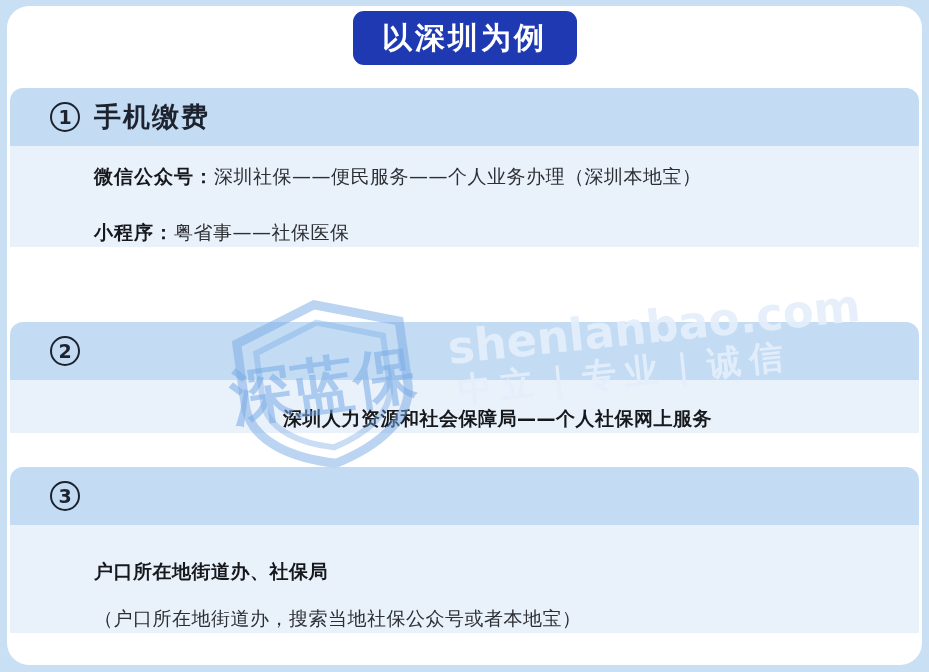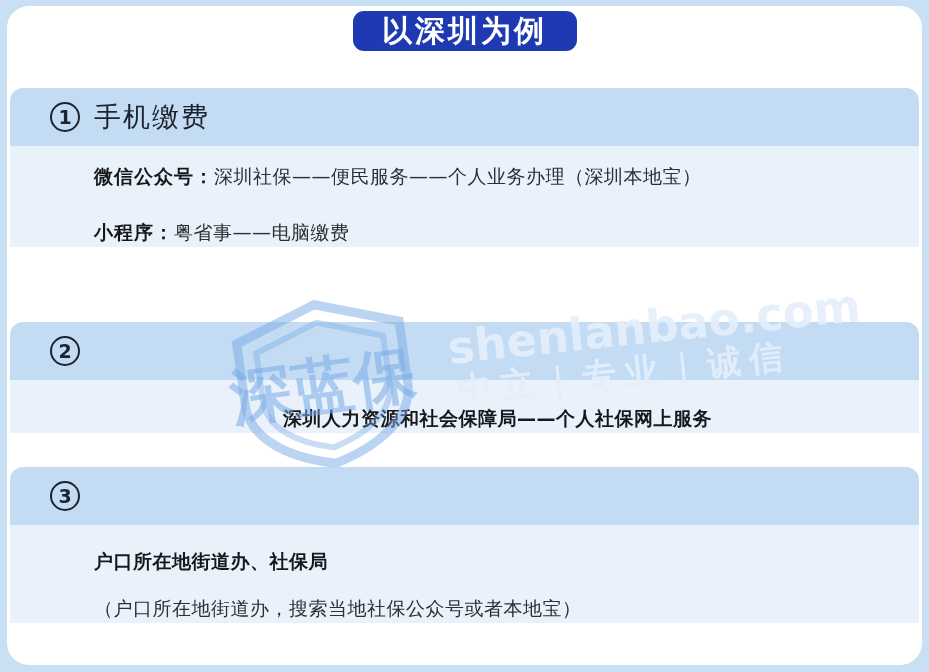--- a/index.html
+++ b/index.html
@@ -9,21 +9,21 @@
     font-family:"DejaVu Sans","Liberation Sans",sans-serif;
   }
   .card{
     position:absolute;left:7px;top:6px;right:7px;bottom:7px;
     background:var(--card,#ffffff);
     border-radius:22px;
   }
   
   .badge{
     position:absolute;top:11px;left:50%;transform:translateX(-50%);
-    height:40px;min-width:168px;padding:0 28px;
+    height:54px;min-width:168px;padding:0 28px;
     background:var(--badge_bg,#1e39b2);
     border-radius:11px;
     display:flex;align-items:center;justify-content:center;
     z-index:3;
   }
   .badge span{
     color:#ffffff;font-size:30px;font-weight:bold;letter-spacing:3px;white-space:nowrap;
   }
   
   .panel{
@@ -35,36 +35,36 @@
     height:58px;display:flex;align-items:center;
     padding-left:40px;gap:14px;
   }
   .num-circle{
     width:30px;height:30px;border:2.5px solid var(--text_dark,#1d232e);
     border-radius:50%;box-sizing:border-box;flex:0 0 auto;
     display:inline-flex;align-items:center;justify-content:center;
     font-size:19px;font-weight:bold;color:var(--text_dark,#1d232e);
   }
   .panel-title{
-    font-size:27px;font-weight:normal;color:var(--text_dark,#1d232e);
+    font-size:27px;font-weight:bold;color:var(--text_dark,#1d232e);
     letter-spacing:2px;
   }
   .panel-body{
     background:var(--section_body_bg,#e9f1fb);
     padding:15px 18px 0 84px;
   }
   .line{
     margin:0;font-size:19px;line-height:30px;color:var(--text_regular,#2c2f33);
     white-space:nowrap;letter-spacing:0.5px;
   }
   .line b{color:var(--text_bold,#16181c);letter-spacing:1px;}
   #panel-1 .line{margin-bottom:26px;}
   #panel-2 .panel-body{padding-top:23px;text-align:center;}
   #panel-2 .line{font-weight:bold;color:var(--text_bold,#16181c);}
-  #panel-3 .panel-body{padding-top:21px;}
+  #panel-3 .panel-body{padding-top:31px;}
   #panel-3 .line-main{font-weight:bold;color:var(--text_bold,#16181c);margin-bottom:17px;}
   #panel-1{top:88px;height:225px;}
   #panel-2{top:322px;height:136px;}
   #panel-3{top:467px;height:185px;}
   
   .watermark{position:absolute;inset:0;pointer-events:none;z-index:2;}
   .wm-shield{
     position:absolute;left:225px;top:298px;
     transform:rotate(-8deg);
   }
@@ -98,21 +98,21 @@
 
 <section class="panel" id="panel-1">
   <div class="panel-header">
     <span class="num-circle">
         <span>1</span>
       </span>
     <span class="panel-title">手机缴费</span>
   </div>
   <div class="panel-body">
     <p class="line"><b>微信公众号：</b><span>深圳社保——便民服务——个人业务办理（深圳本地宝）</span></p>
-    <p class="line"><b>小程序：</b><span>粤省事——电脑缴费</span></p>
+    <p class="line"><b>小程序：</b><span>粤省事——社保医保</span></p>
   </div>
 </section>
 
 <section class="panel" id="panel-2">
   <div class="panel-header">
     <span class="num-circle">
         <span>2</span>
       </span>
   </div>
   <div class="panel-body">

